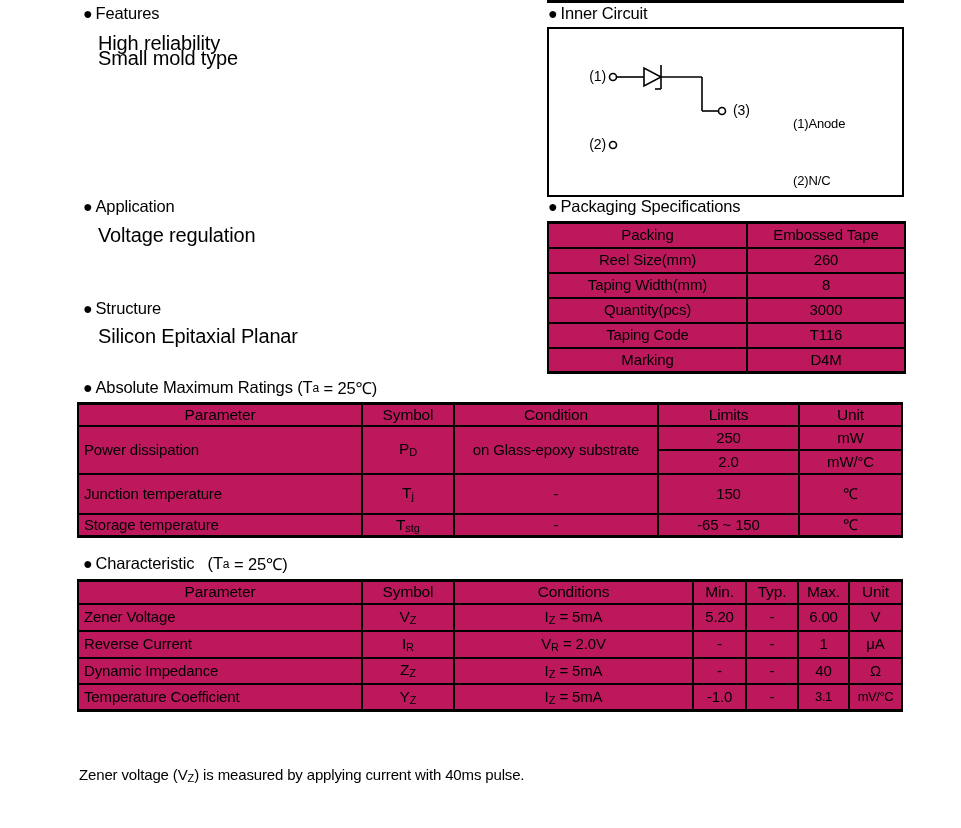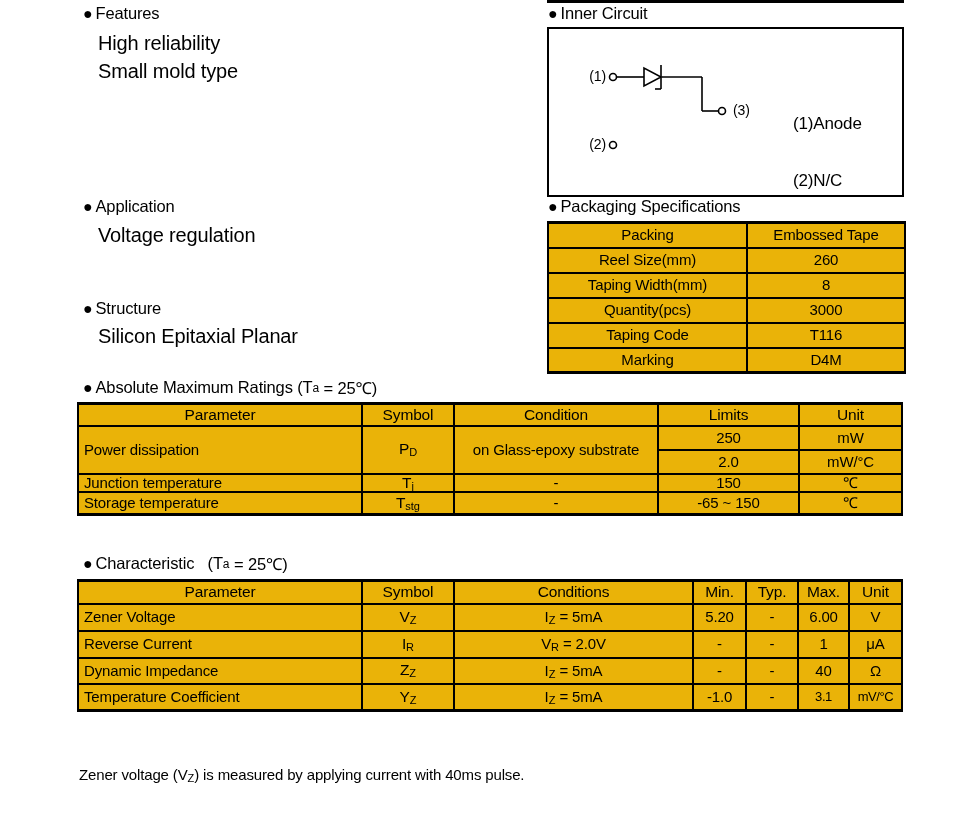--- a/index.html
+++ b/index.html
@@ -13,24 +13,24 @@
 
   .sub-item{position:absolute;font-size:20px;white-space:pre;}
 
   
   .top-fragment{position:absolute;left:547px;top:0;width:357px;height:3px;background:#000;}
 
   
   .circuit-box{position:absolute;left:547px;top:27px;width:357px;height:170px;border:2.5px solid #000;box-sizing:border-box;background:#fff;}
   .circuit-box svg{position:absolute;left:0;top:0;}
   .pin-label{position:absolute;font-size:14px;white-space:pre;}
-  .legend{position:absolute;left:244px;top:47px;font-size:17px;line-height:19px;white-space:pre;}
-
-  
-  table{position:absolute;border-collapse:collapse;table-layout:fixed;background:#eab308;
+  .legend{position:absolute;left:244px;top:47px;font-size:13px;line-height:19px;white-space:pre;}
+
+  
+  table{position:absolute;border-collapse:collapse;table-layout:fixed;background:#be185d;
         border-top:3px solid #000;border-bottom:3px solid #000;}
   th,td{border:2px solid #000;font-size:15px;font-weight:400;text-align:center;
         padding:0;line-height:1.05;overflow:hidden;white-space:pre;}
   th{font-size:15.5px;}
   td.left{text-align:left;padding-left:5px;}
   td.tight{font-size:13px;letter-spacing:-0.4px;}
   sub{font-size:11px;vertical-align:-2px;line-height:0;letter-spacing:0;}
   .sym{font-size:15.5px;margin-left:12px;}
 
   
@@ -40,21 +40,21 @@
 <body>
 
 <div class="sheet">
 
   <div class="top-fragment"></div>
 
   <div class="heading" style="left:83px;top:4px;">
     <span class="bullet">●</span><span>Features</span>
   </div>
   <div class="sub-item" style="left:98px;top:32px;">High reliability</div>
-  <div class="sub-item" style="left:98px;top:60px;text-align:right;">Small mold type</div>
+  <div class="sub-item" style="left:98px;top:47px;text-align:right;">Small mold type</div>
 
   <div class="heading" style="left:548px;top:4px;">
     <span class="bullet">●</span><span>Inner Circuit</span>
   </div>
 
   <div class="circuit-box">
     <svg width="352" height="165" viewBox="0 0 352 165">
       <g stroke="#000" stroke-width="1.6" fill="none">
         <circle cx="64" cy="48" r="3.5"></circle>
         <line x1="68" y1="48" x2="95" y2="48"></line>
@@ -147,21 +147,21 @@
       <td class="left" rowspan="2">Power dissipation</td>
       <td rowspan="2" class="sym"><span>P</span><sub>D</sub></td>
       <td rowspan="2">on Glass-epoxy substrate</td>
       <td>250</td>
       <td>mW</td>
     </tr>
     <tr style="height:24px">
       <td>2.0</td>
       <td>mW/°C</td>
     </tr>
-    <tr style="height:18px">
+    <tr style="height:40px">
       <td class="left">Junction temperature</td>
       <td class="sym"><span>T</span><sub>j</sub></td>
       <td>-</td>
       <td>150</td>
       <td>℃</td>
     </tr>
     <tr style="height:23px">
       <td class="left">Storage temperature</td>
       <td class="sym"><span>T</span><sub>stg</sub></td>
       <td>-</td>

